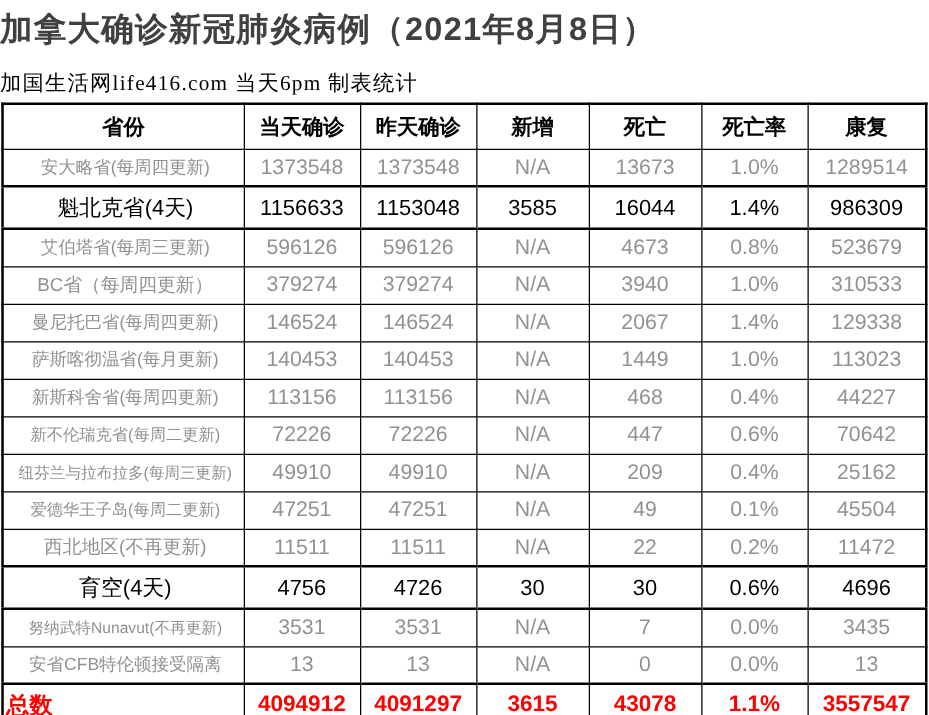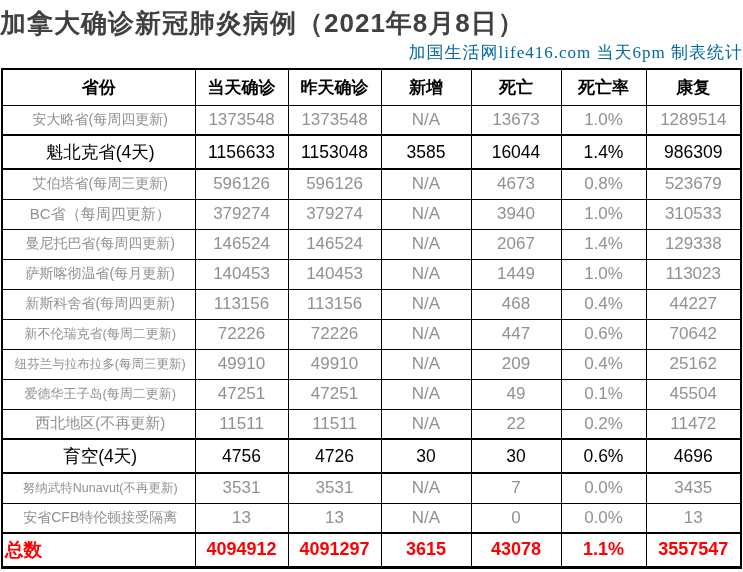--- a/index.html
+++ b/index.html
@@ -14,21 +14,21 @@
     width:743px;height:572px;overflow:hidden;background:#ffffff;
     font-family:"Liberation Sans","DejaVu Sans",sans-serif;
   }
   .page{width:743px;height:572px;padding-top:7px;}
   .page-title{
     margin:0;text-align:left;color:#404040;
     font-size:26px;font-weight:bold;line-height:32px;letter-spacing:1px;
     font-family:"Liberation Sans","DejaVu Sans",sans-serif;
   }
   .page-subtitle{
-    margin:3px 0 5px 0;text-align:right;color:#0369a1;
+    margin:17px 0 5px 0;text-align:left;color:#000000;
     font-size:17px;line-height:21px;letter-spacing:1px;
     font-family:"Liberation Serif","DejaVu Serif",serif;
   }
   table{
     width:739px;margin:0 auto;border-collapse:collapse;table-layout:fixed;
     border:2px solid var(--border);
   }
   col.c0{width:193px;} col.c1{width:93px;} col.c2{width:93px;}
   col.c3{width:90px;}  col.c4{width:90px;} col.c5{width:85px;} col.c6{width:95px;}
   th,td{

